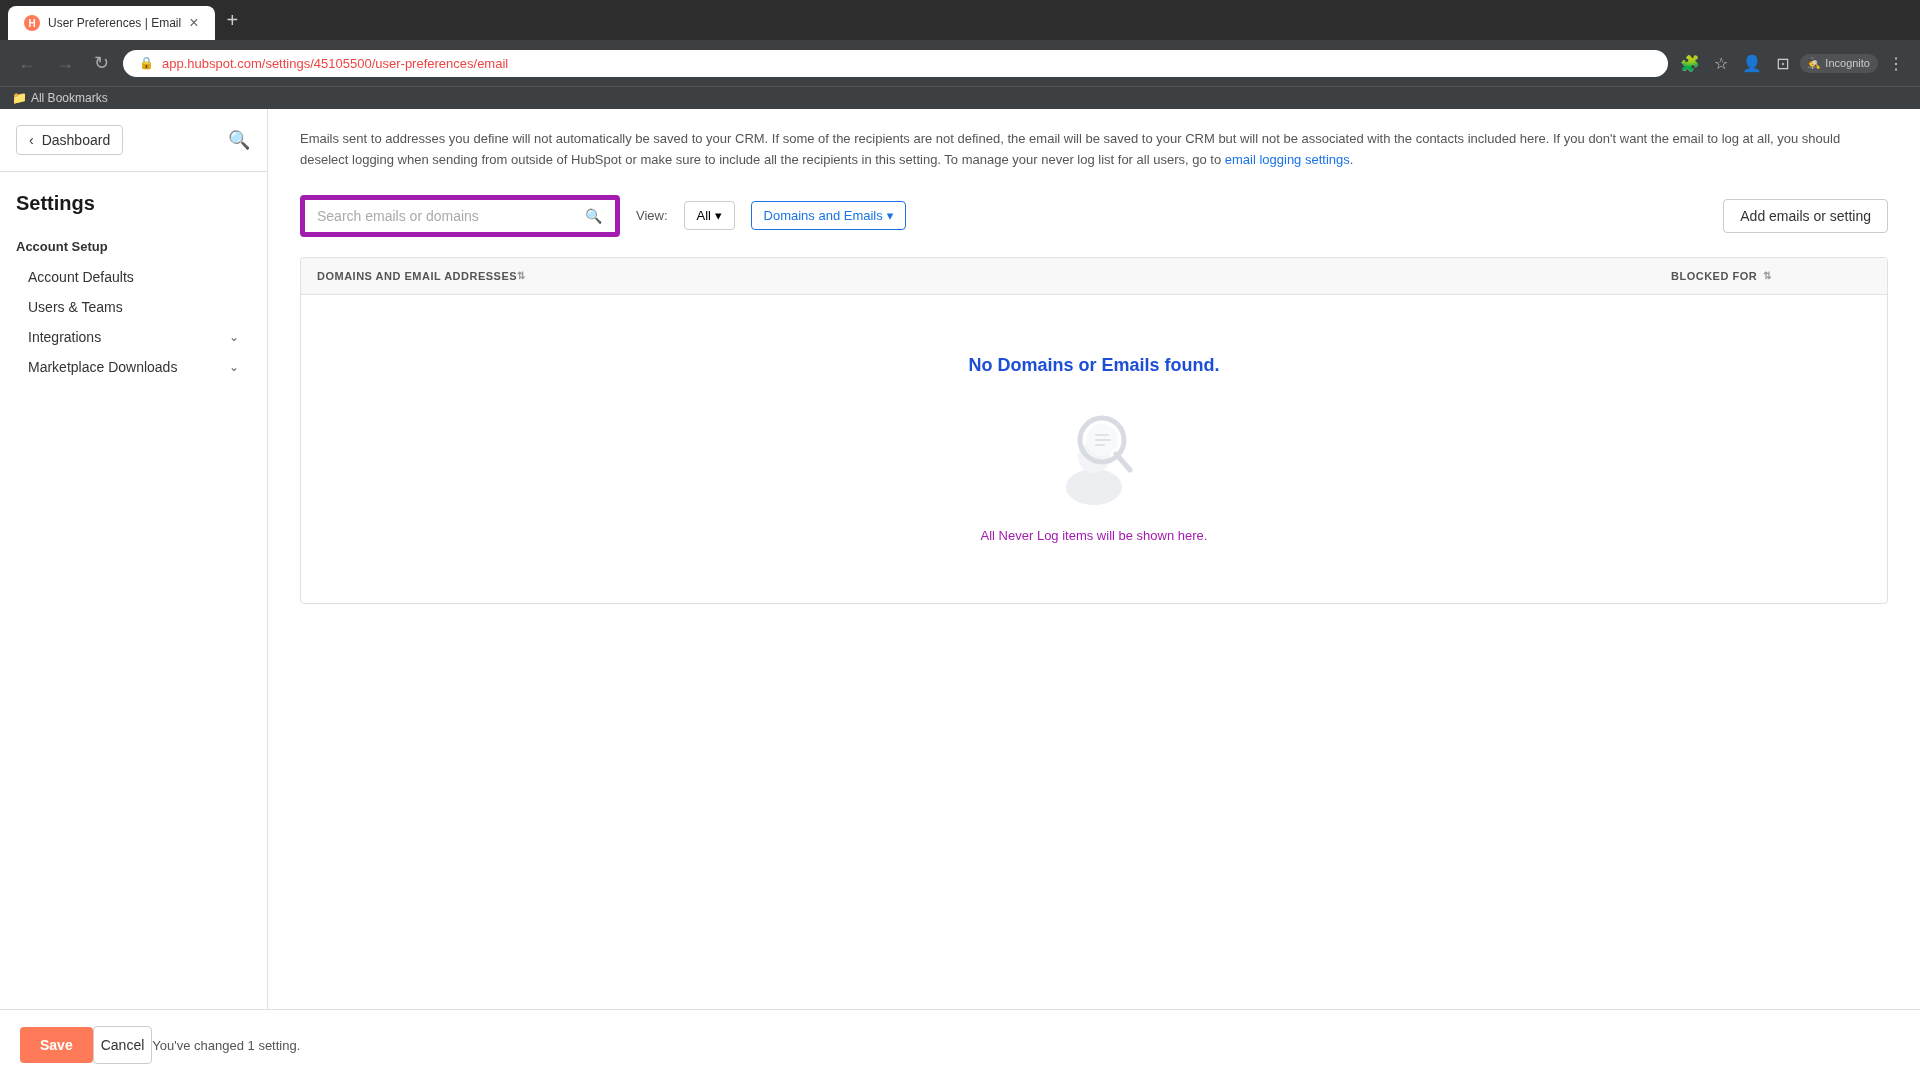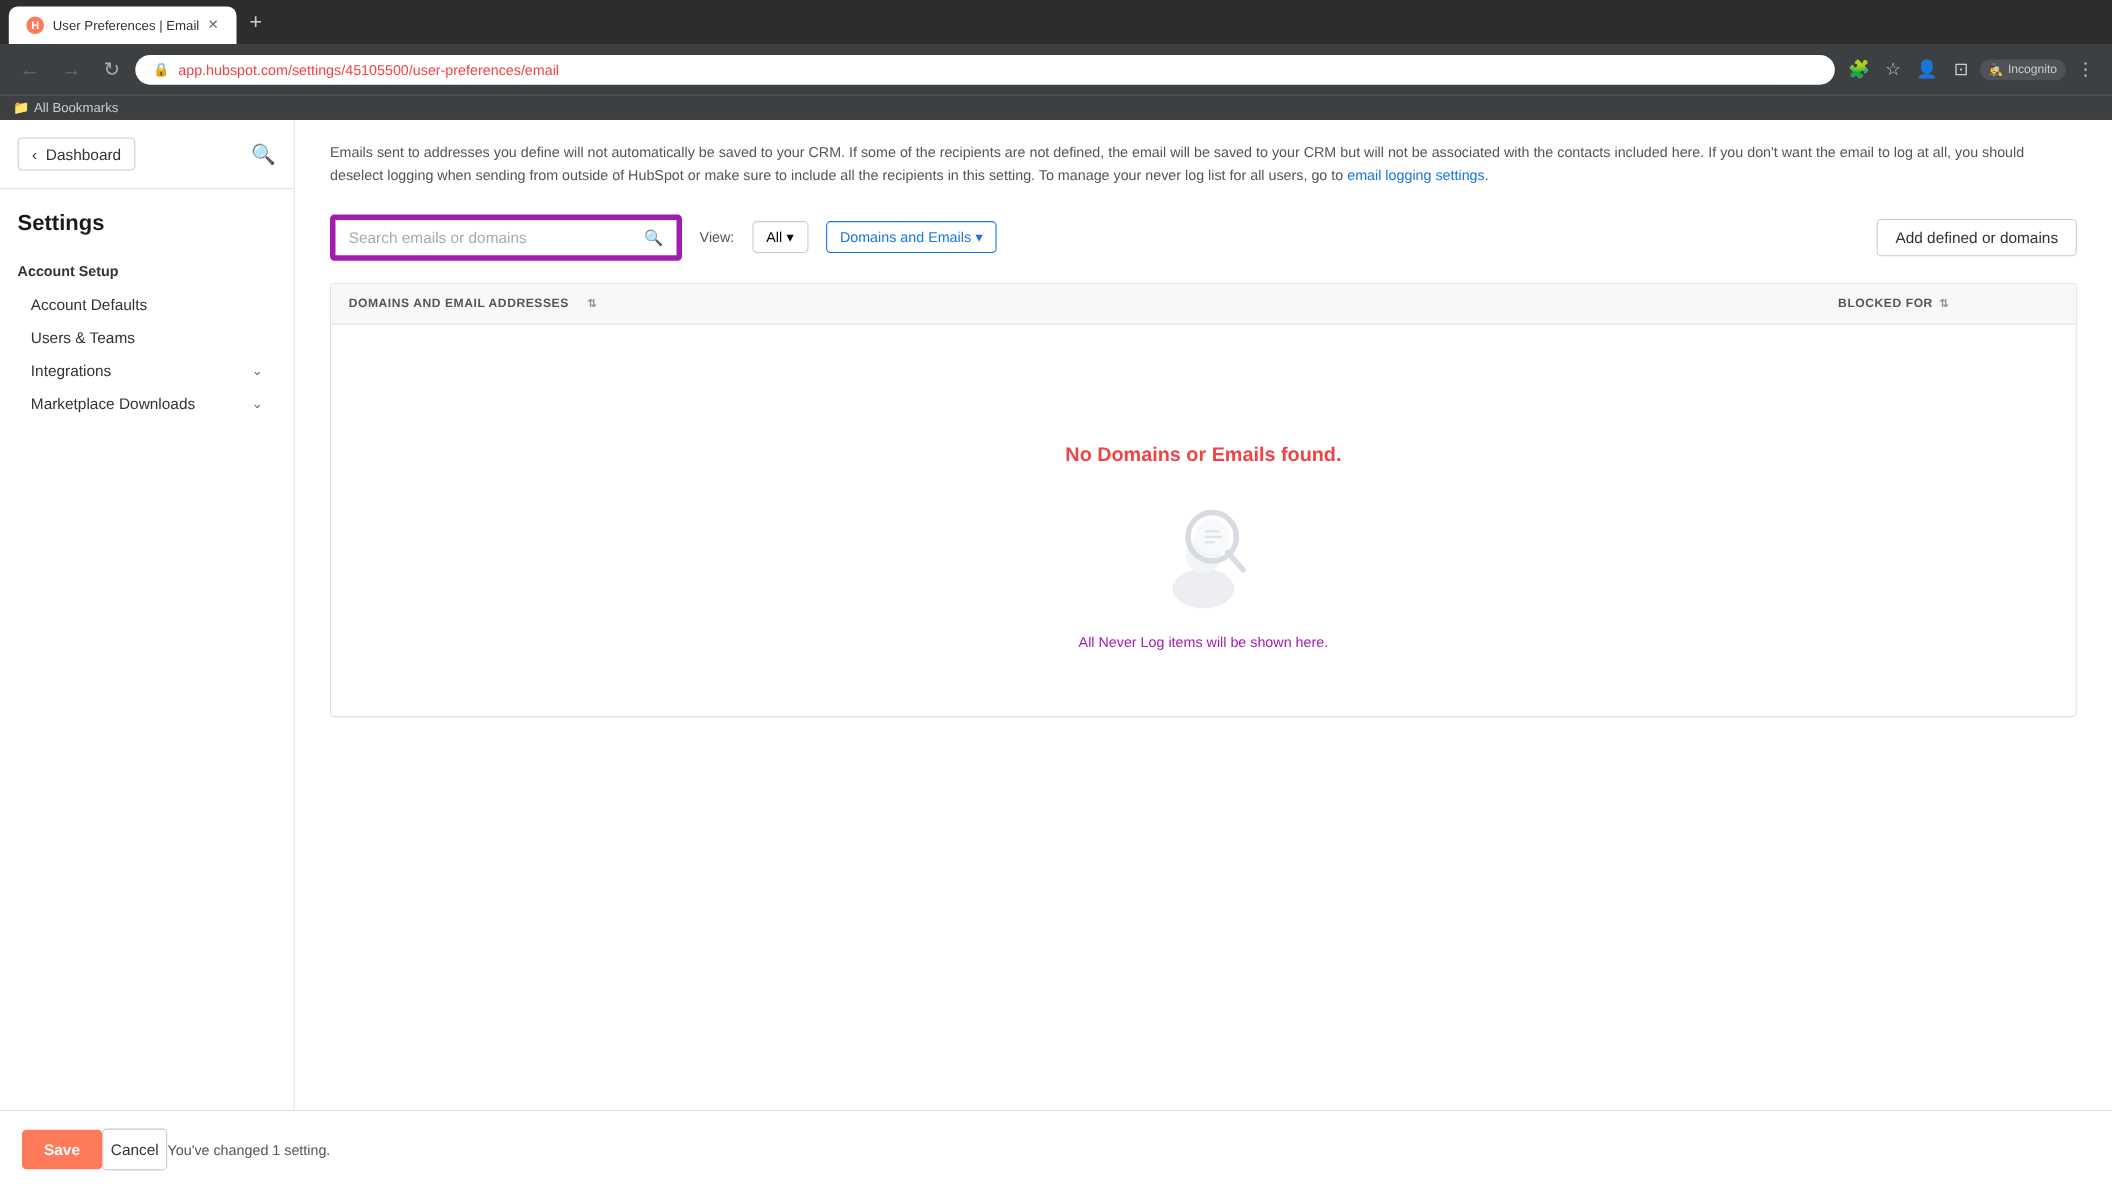--- a/index.html
+++ b/index.html
@@ -55,21 +55,21 @@
     .search-box input::placeholder { color: #aaa; }
     .search-icon-btn { color: #666; cursor: pointer; }
     .view-label { font-size: 13px; color: #555; }
     .view-all-btn { display: flex; align-items: center; gap: 4px; border: 1px solid #ccc; border-radius: 4px; padding: 6px 12px; font-size: 13px; cursor: pointer; background: #fff; }
     .domains-emails-btn { display: flex; align-items: center; gap: 4px; color: #1a73e8; border: 1px solid #1a73e8; border-radius: 4px; padding: 6px 12px; font-size: 13px; cursor: pointer; background: #fff; font-weight: 500; }
     .add-btn { margin-left: auto; background: #fff; border: 1px solid #ccc; border-radius: 4px; padding: 8px 16px; font-size: 14px; cursor: pointer; color: #333; font-weight: 500; }
 
     
     .table-container { border: 1px solid #e0e0e0; border-radius: 4px; overflow: hidden; }
     .table-header { display: flex; align-items: center; padding: 12px 16px; background: #f8f8f8; border-bottom: 1px solid #e0e0e0; }
-    .table-col-1 { flex: 1; font-size: 11px; font-weight: 700; color: #555; text-transform: uppercase; letter-spacing: 0.5px; display: flex; align-items: center; gap: 17px; }
+    .table-col-1 { flex: 1; font-size: 11px; font-weight: 700; color: #555; text-transform: uppercase; letter-spacing: 0.5px; display: flex; align-items: center; gap: 0; }
     .table-col-2 { width: 200px; font-size: 11px; font-weight: 700; color: #555; text-transform: uppercase; letter-spacing: 0.5px; display: flex; align-items: center; gap: 6px; }
     .sort-icon { color: #999; font-size: 10px; cursor: pointer; }
 
     
     .empty-state { padding: 60px 20px; display: flex; flex-direction: column; align-items: center; gap: 16px; }
 
     
     .illustration-svg { opacity: 0.4; }
 
     
@@ -179,37 +179,37 @@
         </div>
         <span class="view-label">View:</span>
         <button class="view-all-btn">
           <span>All</span>
           <span>▾</span>
         </button>
         <button class="domains-emails-btn">
           <span>Domains and Emails</span>
           <span>▾</span>
         </button>
-        <button class="add-btn">Add defined or domains</button>
+        <button class="add-btn">Add emails or setting</button>
       </div>
 
       <div class="table-container">
         <div class="table-header">
           <div class="table-col-1">
             <span>DOMAINS AND EMAIL ADDRESSES</span>
             <span class="sort-icon">⇅</span>
           </div>
           <div class="table-col-2">
             <span>BLOCKED FOR</span>
             <span class="sort-icon">⇅</span>
           </div>
         </div>
 
         <div class="empty-state">
-          <div style="font-size:18px;font-weight:600;color:#ef4444;margin-top:48px;">No Domains or Emails found.</div>
+          <div style="font-size:18px;font-weight:600;color:#1d4ed8;">No Domains or Emails found.</div>
 
           <svg class="illustration-svg" width="120" height="120" viewBox="0 0 120 120" xmlns="http://www.w3.org/2000/svg">
 
             <ellipse cx="60" cy="95" rx="28" ry="18" fill="#d0d5dd"></ellipse>
 
             <circle cx="60" cy="65" r="16" fill="#e0e5ee"></circle>
 
             <circle cx="68" cy="48" r="22" fill="none" stroke="#a0a8b8" stroke-width="5"></circle>
             <circle cx="68" cy="48" r="16" fill="#f0f2f7"></circle>
 

